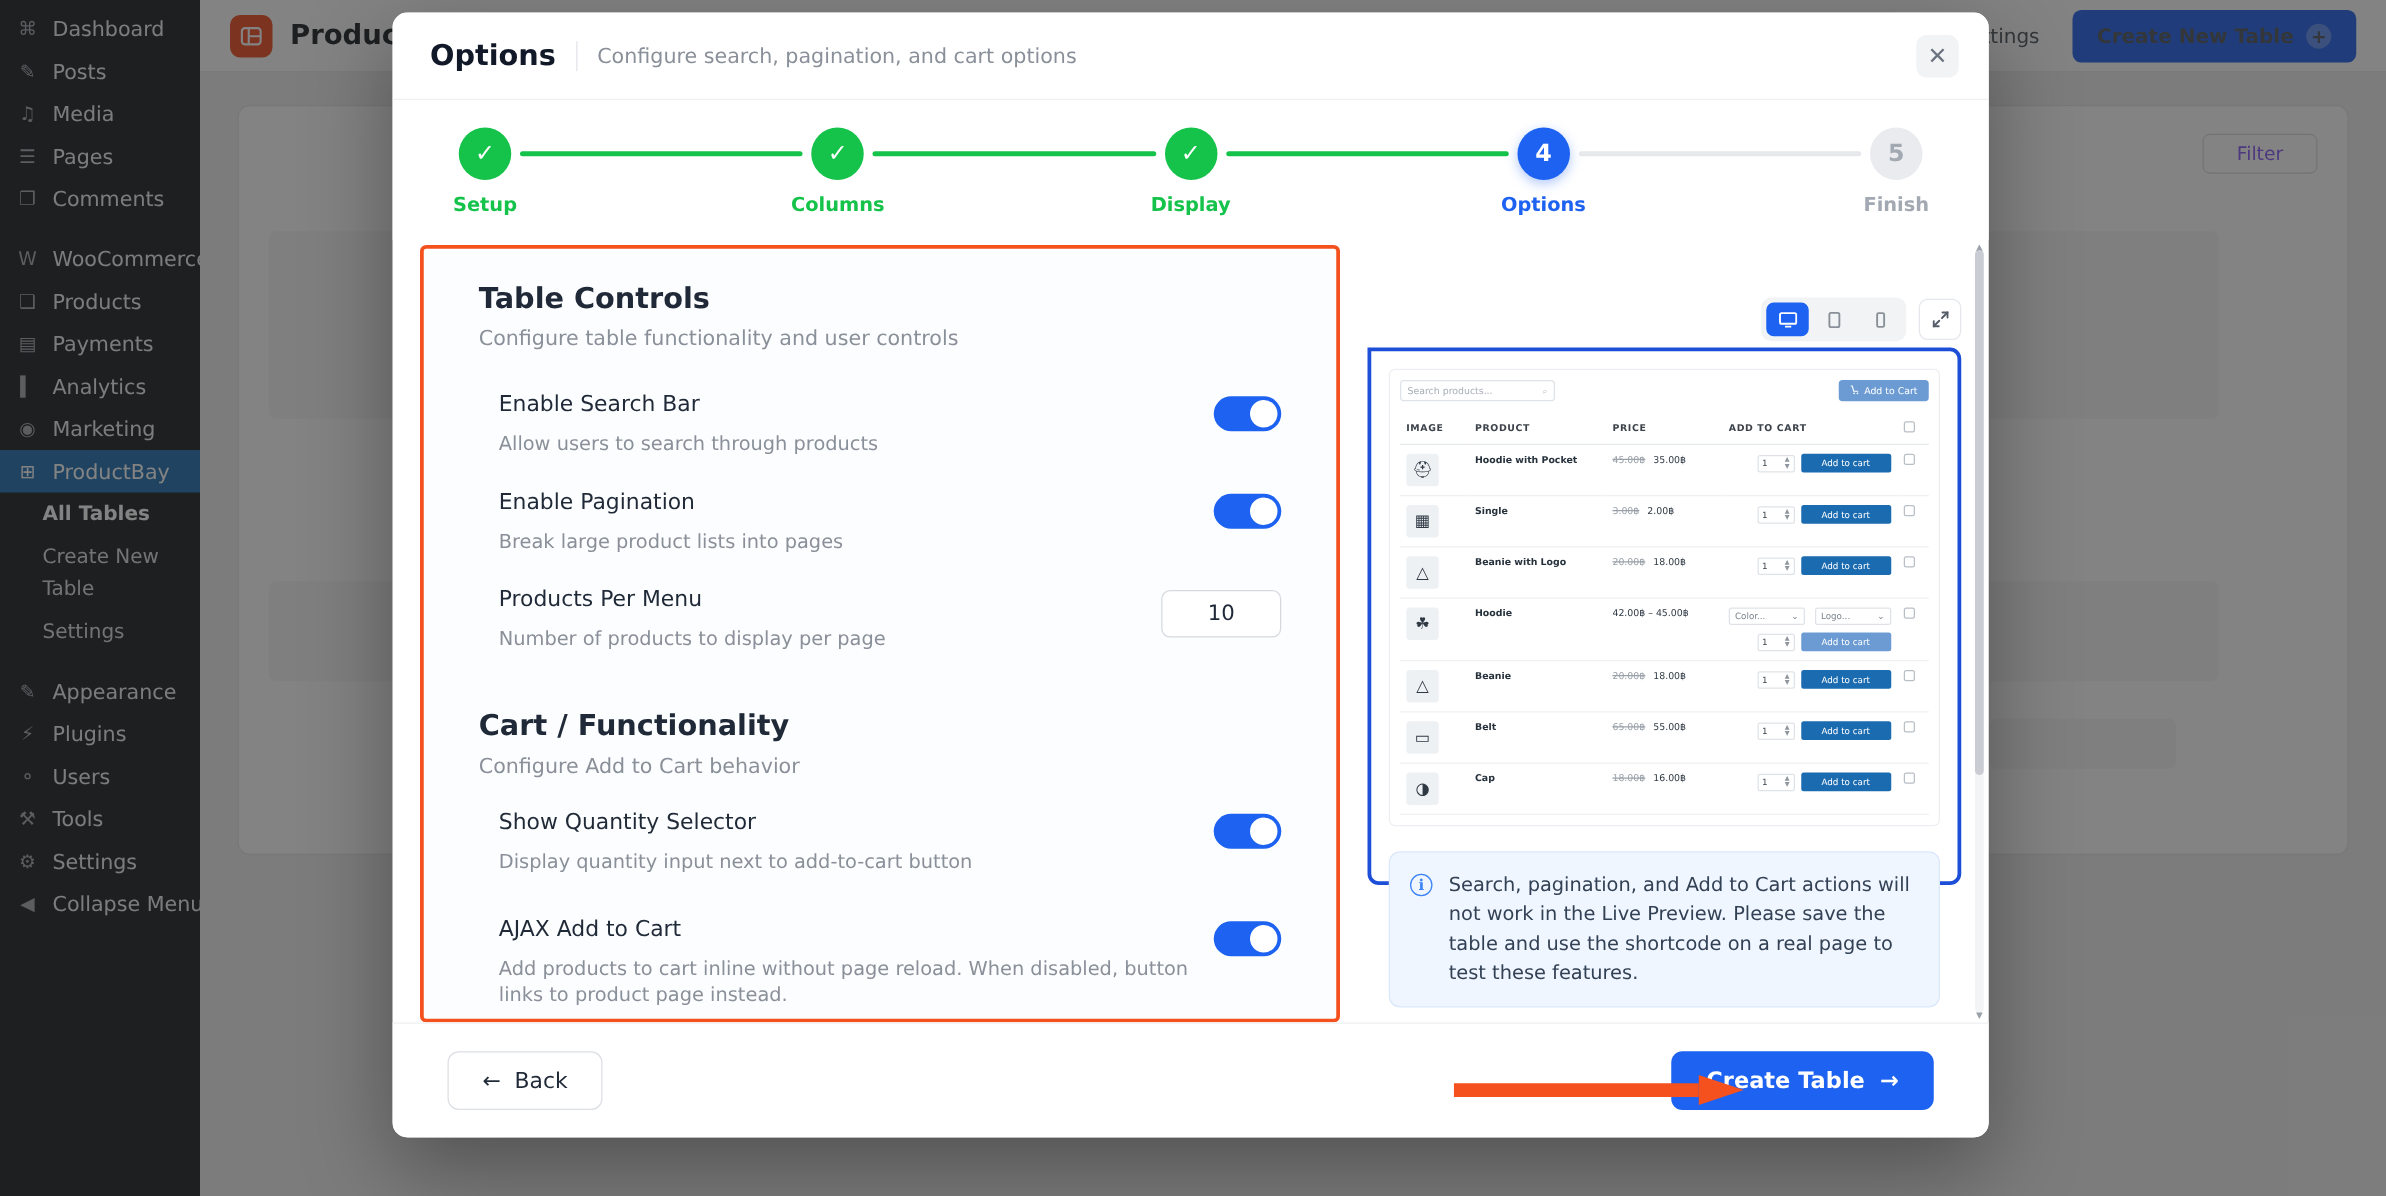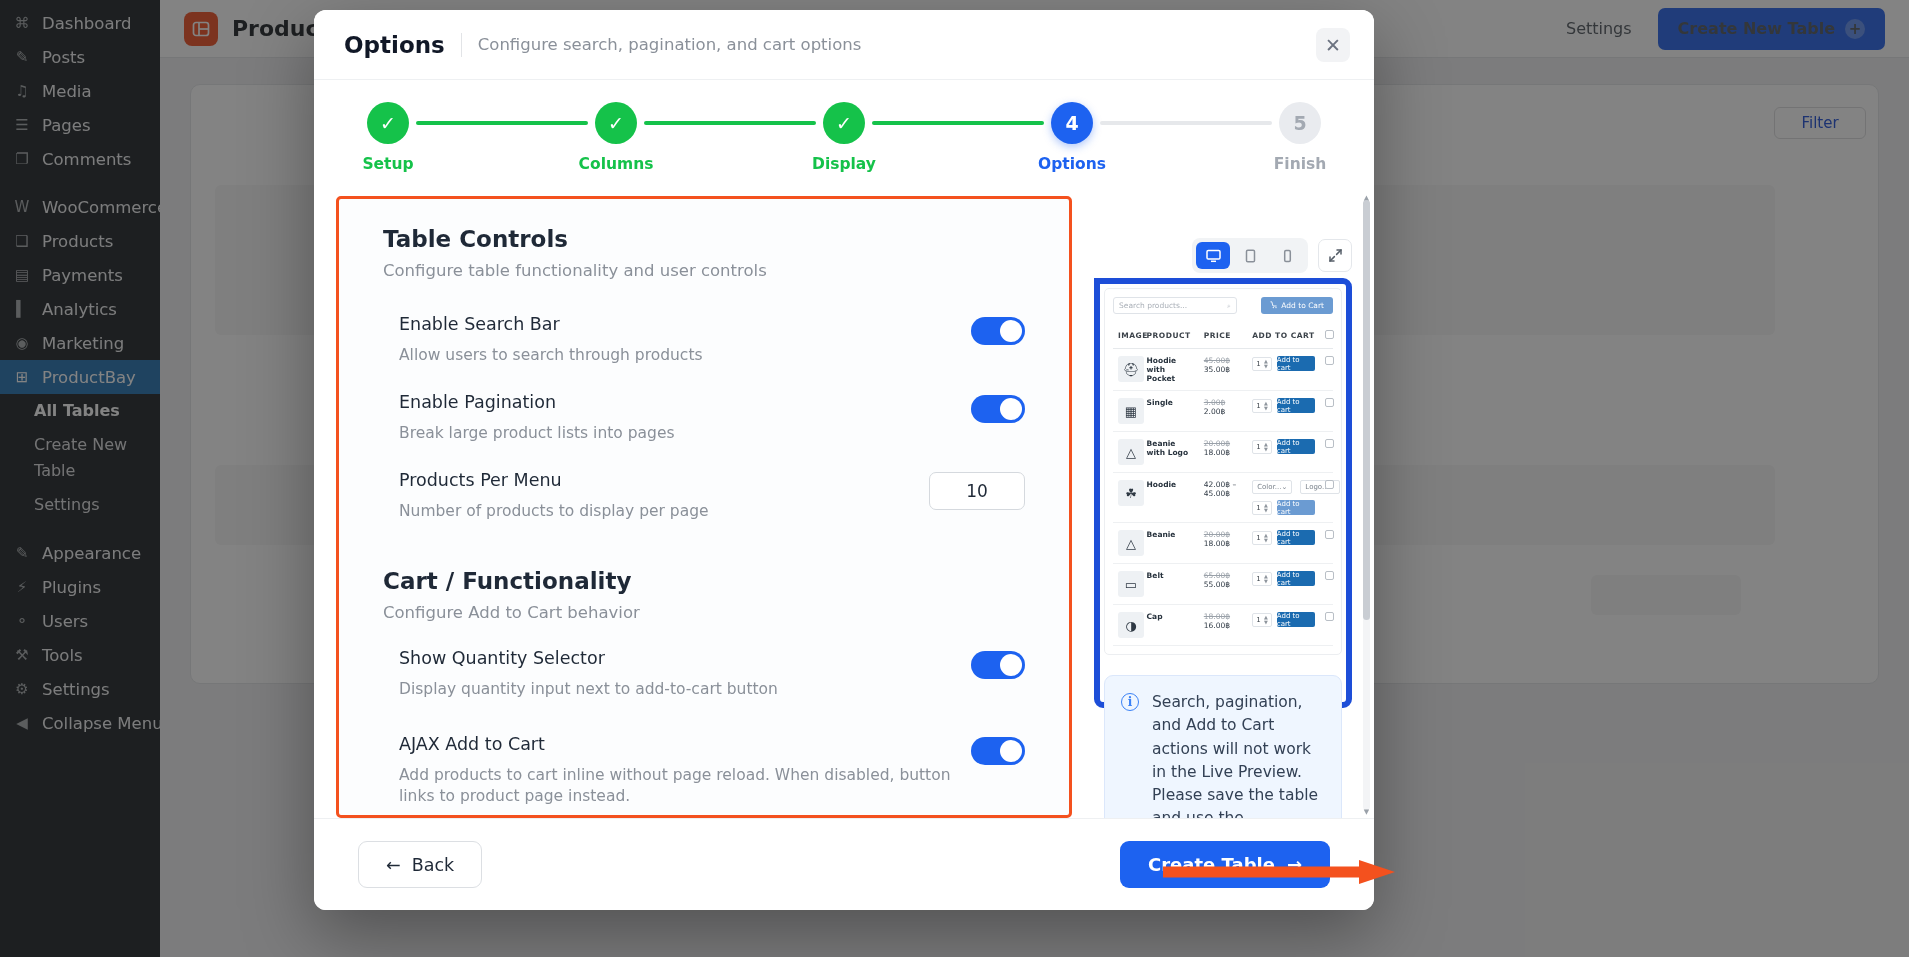--- a/index.html
+++ b/index.html
@@ -61,35 +61,35 @@
   .pb-cta .circ {
     width: 20px; height: 20px; border-radius: 50%; background: rgba(255,255,255,.28);
     display: flex; align-items: center; justify-content: center; font-size: 15px;
   }
   .pb-body { padding: 26px 30px; }
   .pb-card {
     background: #fff; border: 1px solid #e2e4e7; border-radius: 10px;
     height: 600px; position: relative;
   }
   .pb-filter {
-    position: absolute; right: 12px; top: 22px; width: 92px; height: 32px;
+    position: absolute; right: 24px; top: 22px; width: 92px; height: 32px;
     border: 1px solid #dcdcde; border-radius: 6px; background: #fff;
-    font-size: 15px; color: #1d4ed8; display: flex; align-items: center;
+    font-size: 15px; color: #8b5cf6; display: flex; align-items: center;
     justify-content: center;
   }
   .pb-ghost { position: absolute; background: #f6f7f7; border-radius: 6px; }
 
   
   .overlay {
     position: absolute; inset: 0; background: rgba(30,30,30,.55);
   }
 
   
   .modal {
-    position: absolute; left: 314px; top: 10px; width: 1060px; height: 900px;
+    position: absolute; left: 314px; top: 10px; width: 1277px; height: 900px;
     background: #fff; border-radius: 12px; overflow: hidden;
     display: flex; flex-direction: column;
     box-shadow: 0 24px 70px rgba(0,0,0,.35);
   }
   .modal-head {
     height: 70px; flex: 0 0 70px; display: flex; align-items: center;
     padding: 0 24px 0 30px; border-bottom: 1px solid #eef0f2; background: #fff;
   }
   .modal-title { font-size: 23px; font-weight: bold; color: #111827; }
   .head-div { width: 1px; height: 24px; background: #e2e4e7; margin: 0 16px; }
@@ -170,22 +170,22 @@
     width: 34px; height: 27px; border-radius: 6px; display: flex;
     align-items: center; justify-content: center; color: #8a9099;
   }
   .dev-btn.on { background: #1d62f0; color: #fff; }
   .expand-btn {
     width: 34px; height: 33px; border: 1px solid #e4e7eb; border-radius: 7px;
     background: #fff; color: #555e68; display: flex;
     align-items: center; justify-content: center;
   }
   .lp-panel {
-    border: 6px solid #1d4ed8; border-radius: 0 9px 9px 9px; background: #fff;
-    padding: 4px; height: 430px;
+    border: 3px solid #1d4ed8; border-radius: 0 9px 9px 9px; background: #fff;
+    padding: 14px; height: 430px;
   }
   .prev-frame { border: 1px solid #eceef1; border-radius: 5px; padding: 8px; }
 
   
   .pv-top { display: flex; align-items: center; margin-bottom: 9px; }
   .pv-search {
     width: 124px; height: 17px; border: 1px solid #dfe3e8; border-radius: 3px;
     background: #fff; font-size: 7.5px; color: #a9afb7;
     display: flex; align-items: center; padding: 0 5px;
   }

